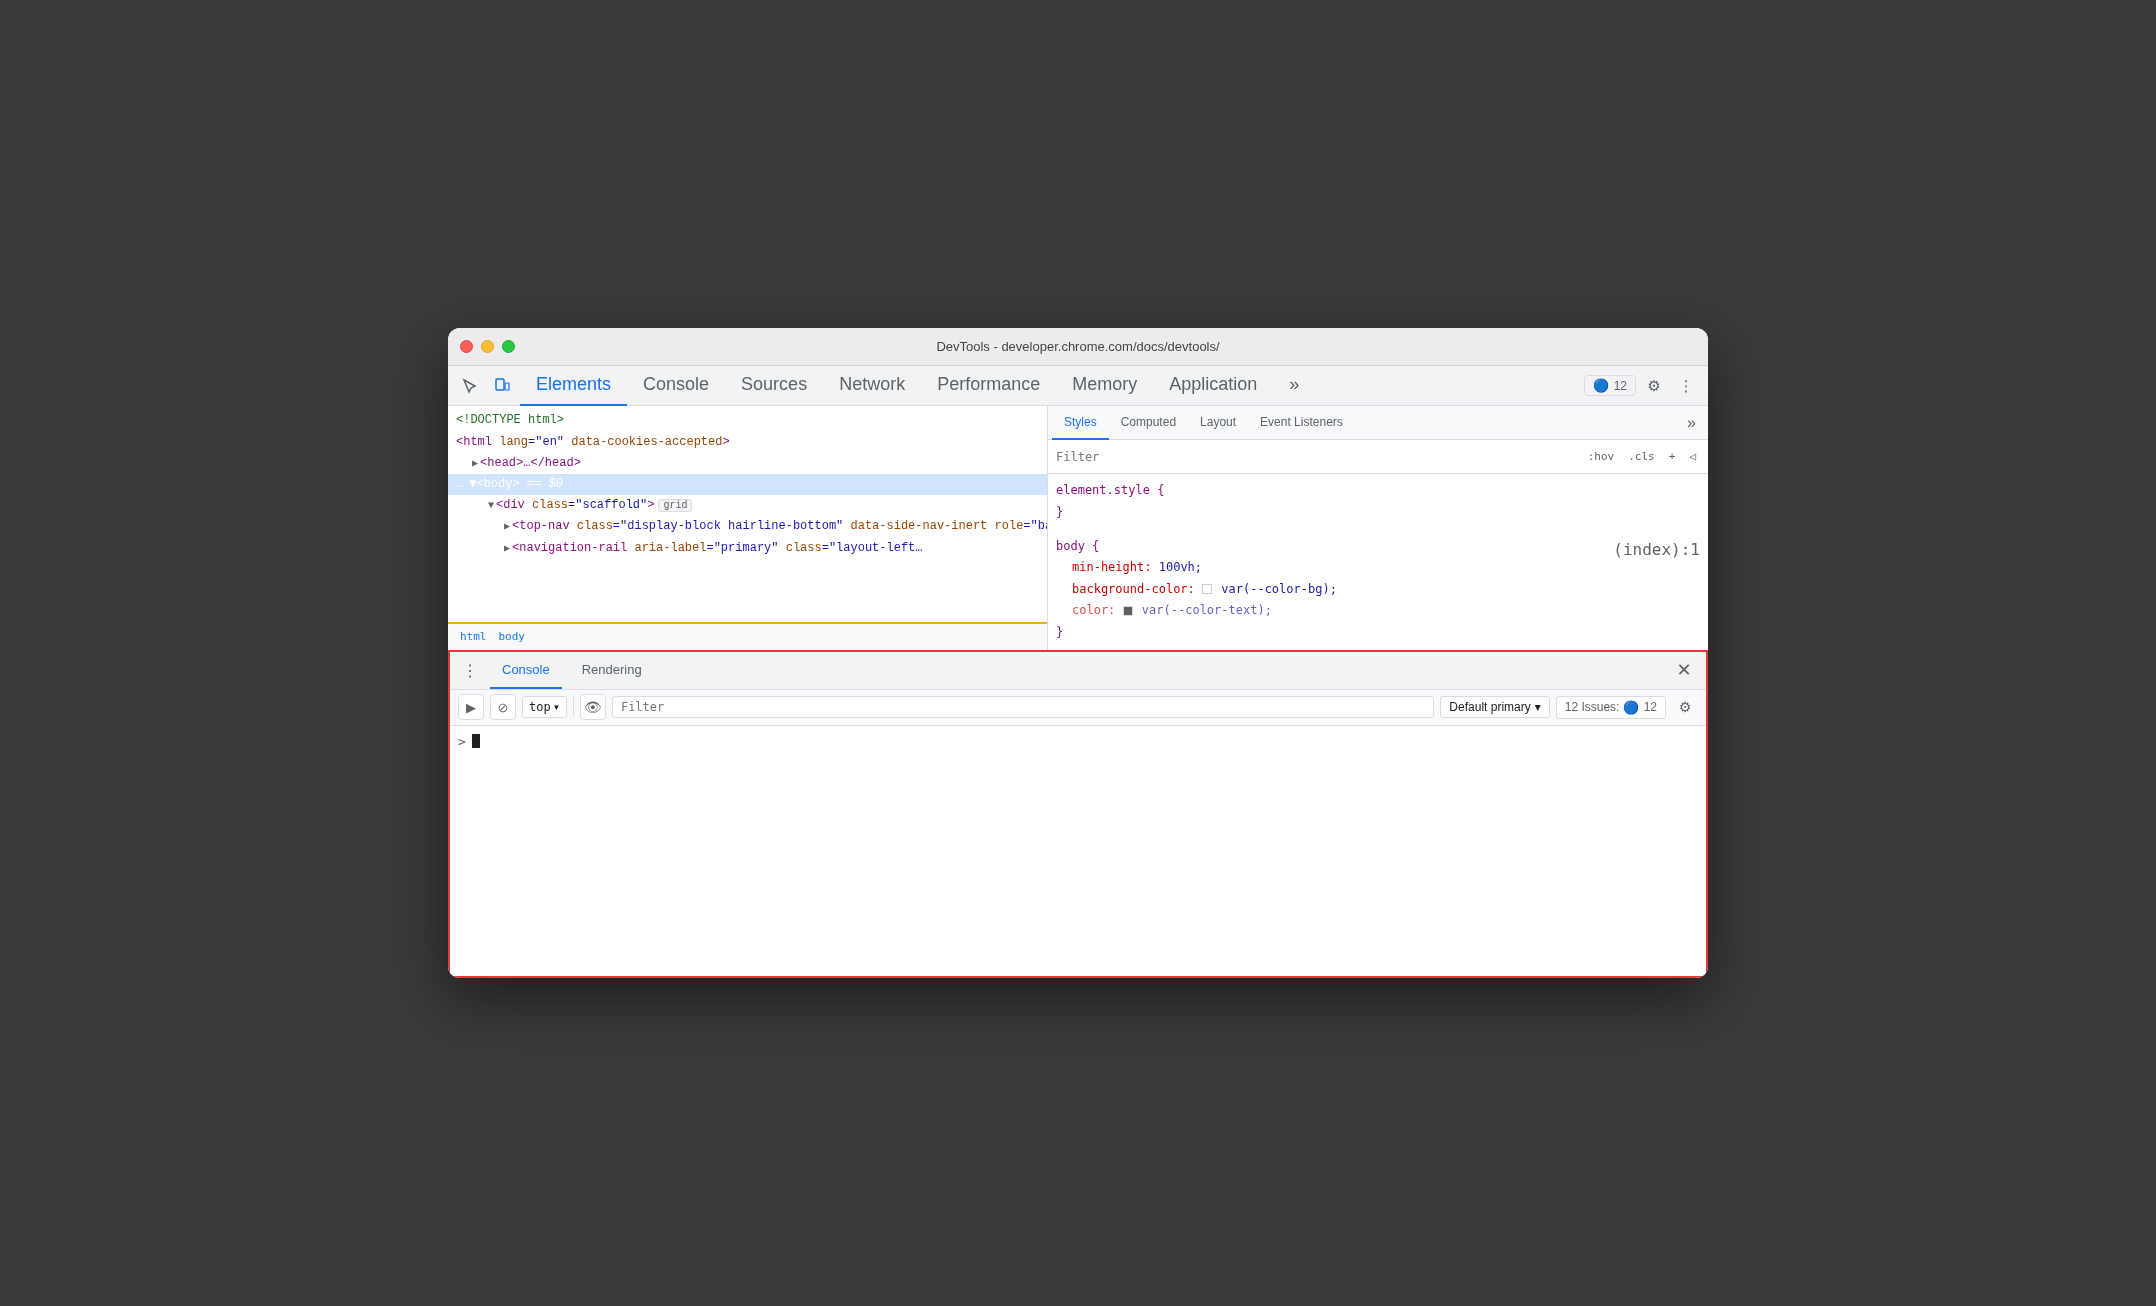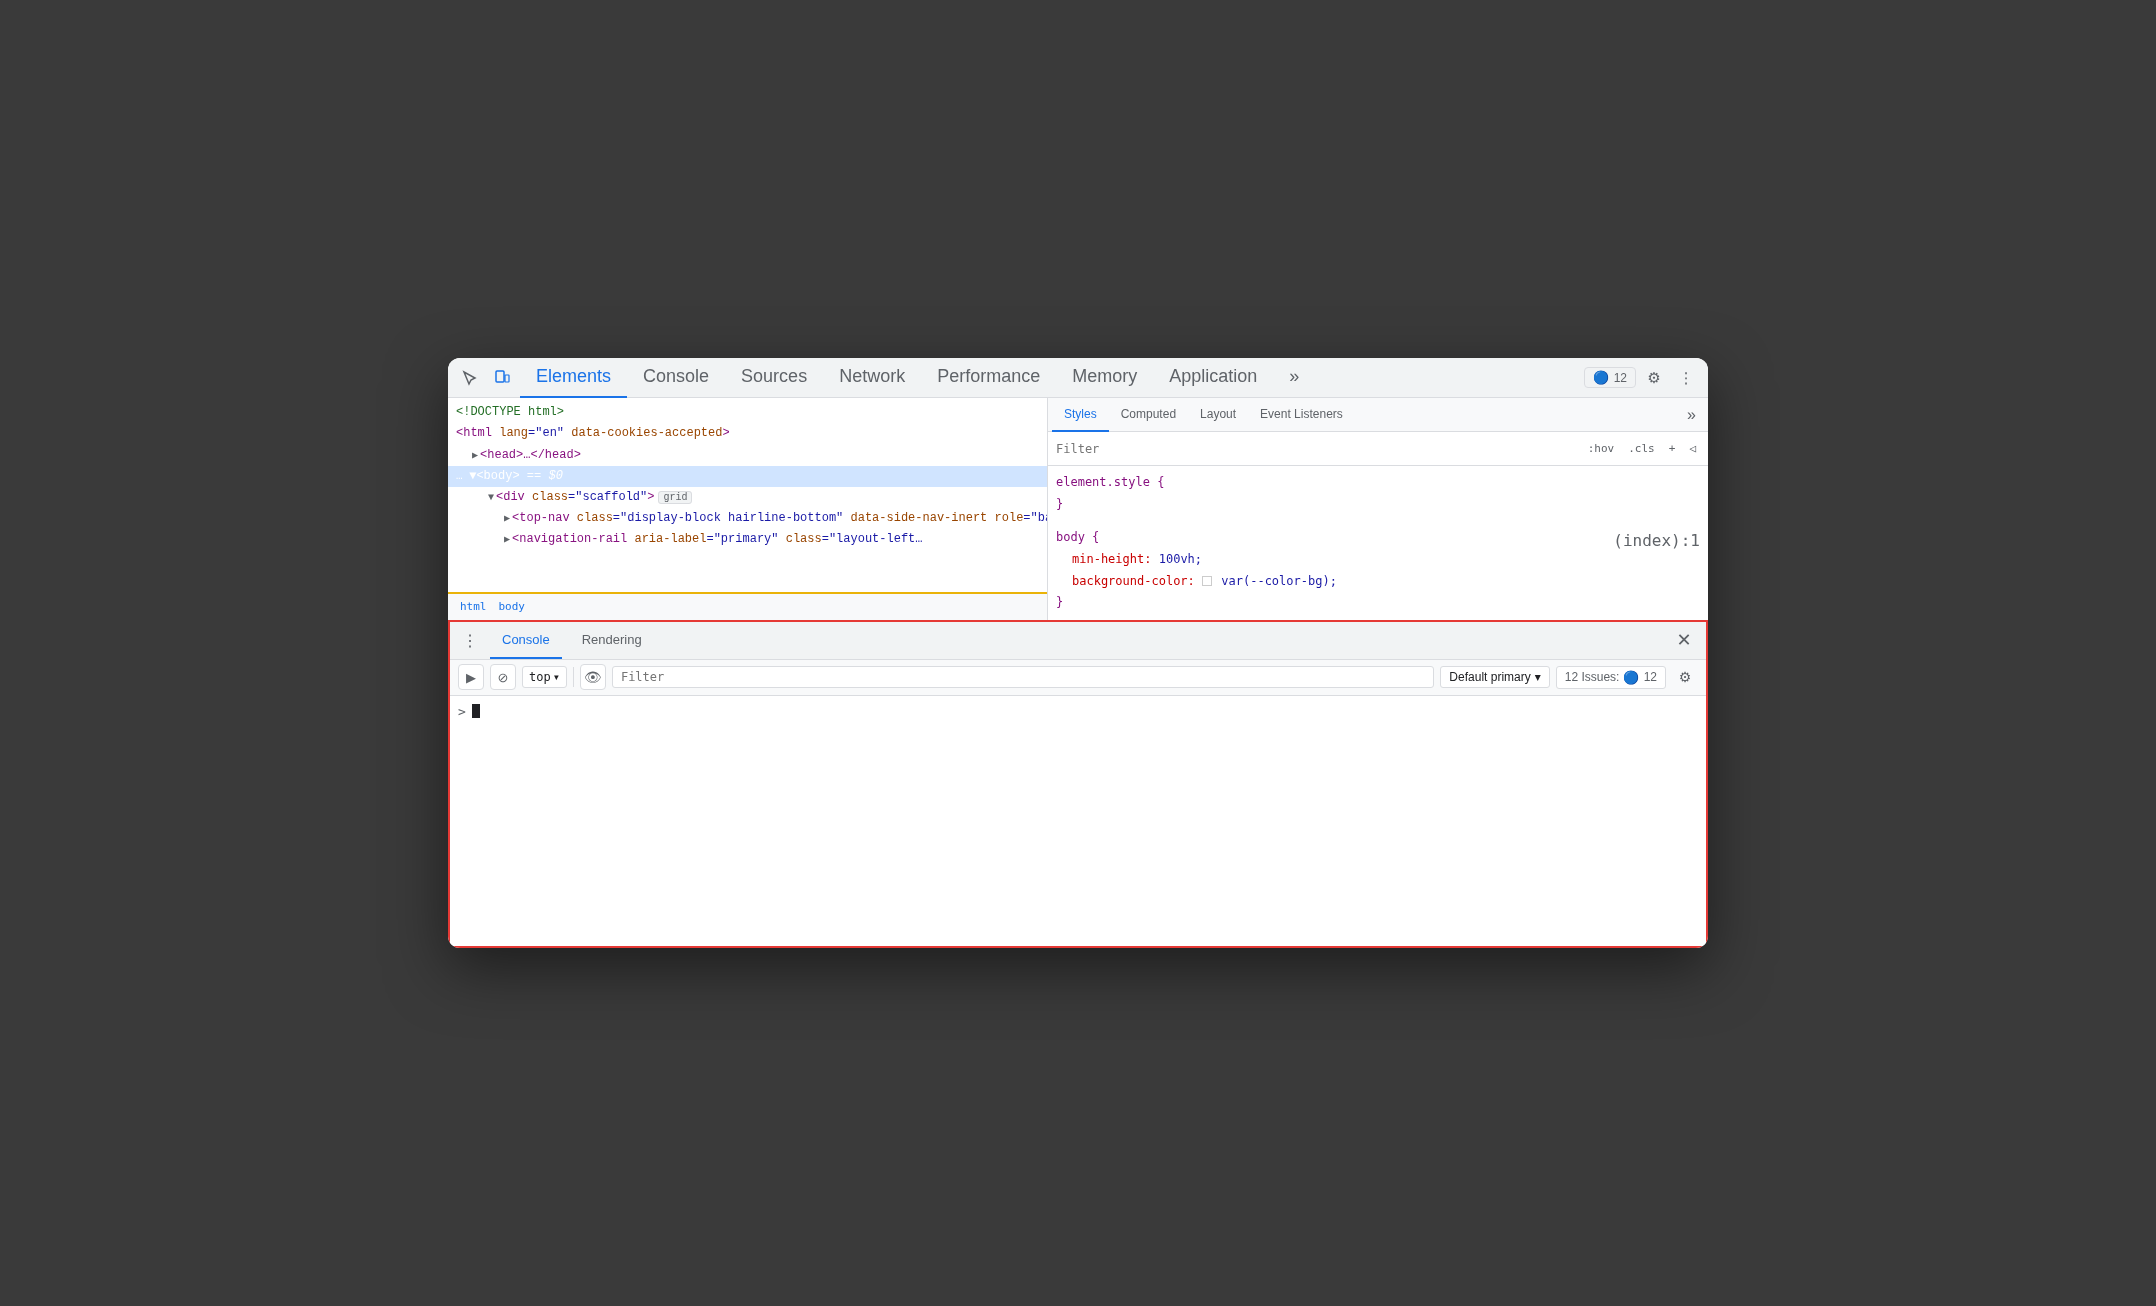--- a/index.html
+++ b/index.html
@@ -440,20 +440,28 @@
       width: 1px;
       height: 20px;
       background: #dadce0;
     }
   </style>
 </head>
 <body>
 
 <div class="window">
 
+  <div class="title-bar">
+    <div class="traffic-lights">
+      <div class="traffic-light close"></div>
+      <div class="traffic-light minimize"></div>
+      <div class="traffic-light maximize"></div>
+    </div>
+    <div class="title-bar-title">DevTools - developer.chrome.com/docs/devtools/</div>
+  </div>
 
   <div class="devtools">
 
     <div class="top-toolbar">
       <button class="toolbar-icon-btn" title="Select element">
         <svg width="16" height="16" viewBox="0 0 16 16" fill="none">
           <path d="M2 2l5 12 2-4 4-2L2 2z" stroke="#5f6368" stroke-width="1.5" fill="none"></path>
         </svg>
       </button>
       <button class="toolbar-icon-btn active" title="Device toolbar">
@@ -549,20 +557,25 @@
             </div>
             <div>
               <span class="style-prop">min-height:</span>
               <span class="style-val"> 100vh;</span>
             </div>
             <div>
               <span class="style-prop">background-color:</span>
               <span class="color-swatch" style="background:#ffffff;border-color:#ccc;"></span>
               <span class="style-val">var(--color-bg);</span>
             </div>
+            <div style="opacity:0.7;">
+              <span class="style-prop">color:</span>
+              <span class="color-swatch" style="background:#1a1a1a;"></span>
+              <span class="style-val">var(--color-text);</span>
+            </div>
             <div><span class="style-selector">}</span></div>
           </div>
         </div>
       </div>
     </div>
 
     <div class="bottom-drawer">
       <div class="drawer-header">
         <div class="drawer-menu-btn">⋮</div>
         <div class="drawer-tab active">Console</div>

